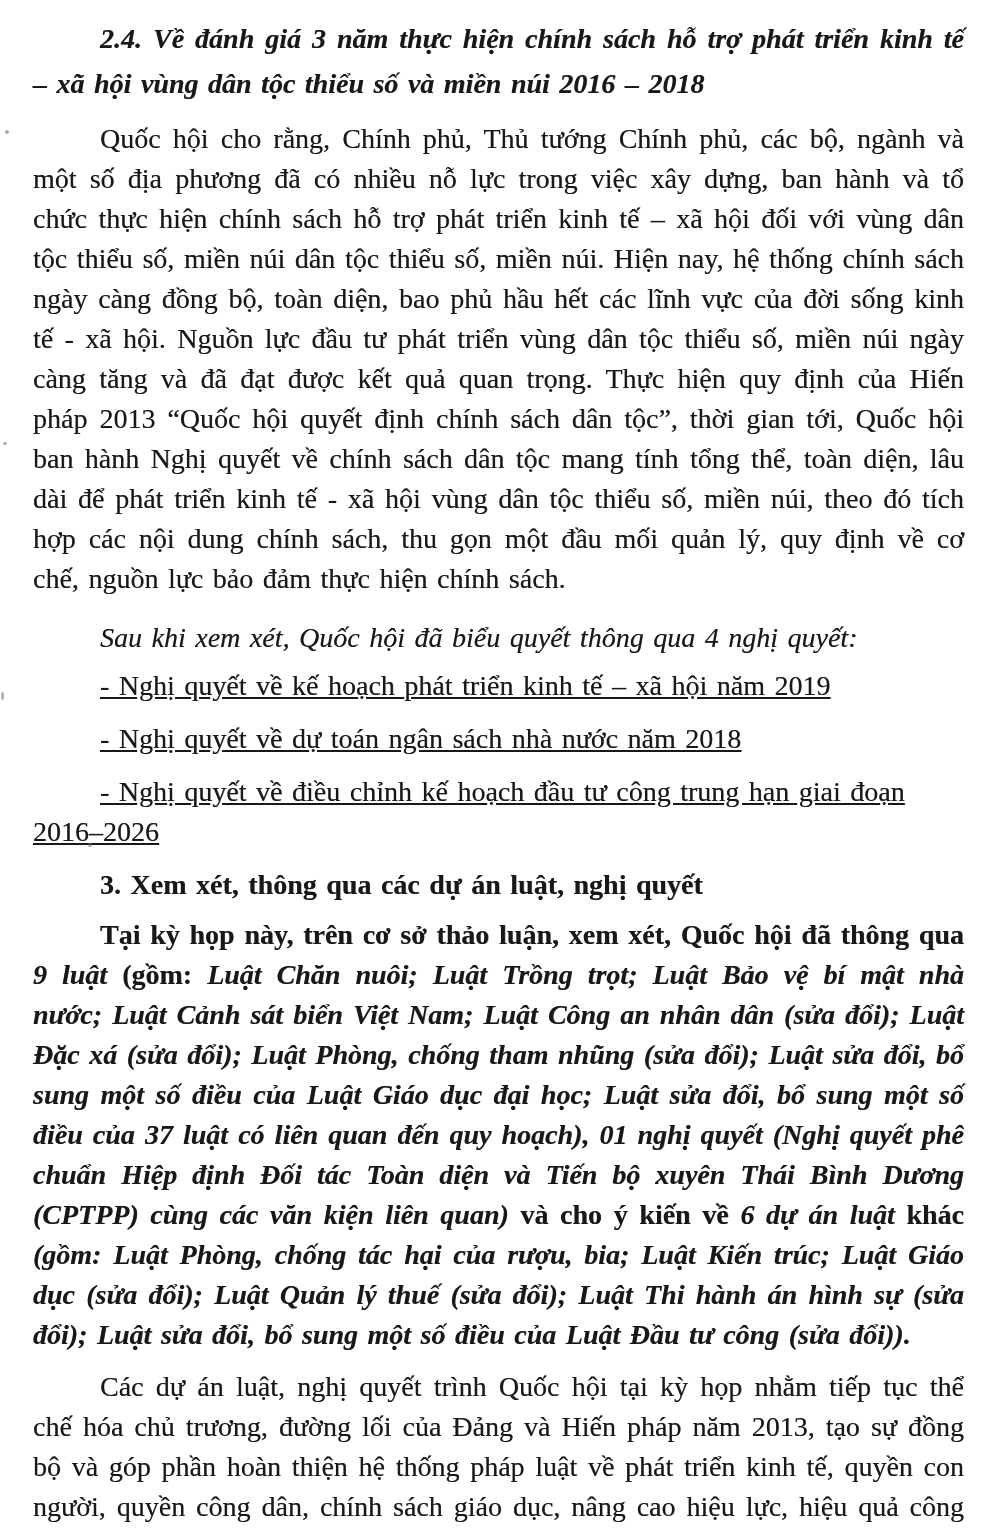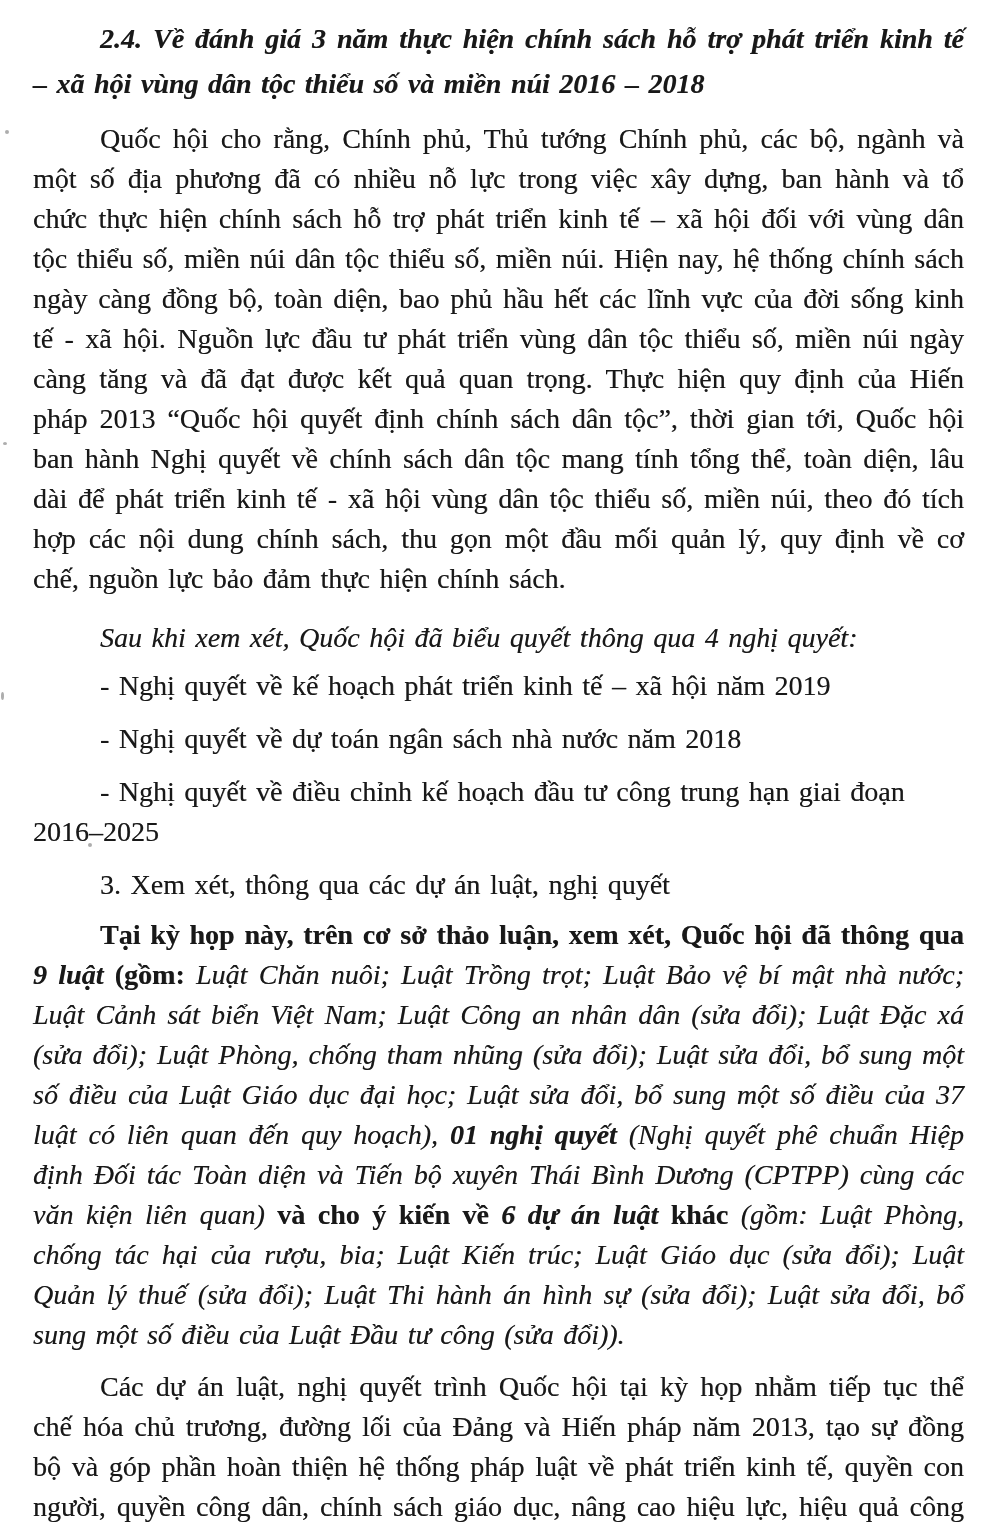--- a/index.html
+++ b/index.html
@@ -37,30 +37,31 @@
   .para { margin-bottom: 12px; }
   .intro-italic {
     font-style: italic;
     margin-top: 19px;
     margin-bottom: 8px;
   }
   .list-item {
     margin-bottom: 13px;
     text-indent: 67px;
     text-align: left;
+    text-decoration: underline;
   }
   .heading-b {
-    font-weight: normal;
+    font-weight: bold;
     text-indent: 67px;
     margin-top: 2px;
     margin-bottom: 10px;
     text-align: left;
   }
   .rg { font-style: normal; font-weight: bold; }
-  .it { font-style: italic; font-weight: normal; }
+  .it { font-style: italic; font-weight: bold; }
   .bi { font-style: italic; font-weight: bold; }
   .speck {
     position: absolute;
     background: #6a6a6a;
     border-radius: 50%;
     opacity: 0.55;
   }
   .speck-1 { left: 5px;  top: 130px; width: 4px; height: 4px; }
   .speck-2 { left: 3px;  top: 442px; width: 4px; height: 3px; }
   .speck-3 { left: 1px;  top: 692px; width: 3px; height: 8px; }
@@ -72,21 +73,21 @@
 <div class="page">
 
   <p class="heading-bi indent">2.4. Về đánh giá 3 năm thực hiện chính sách hỗ trợ phát triển kinh tế – xã hội vùng dân tộc thiểu số và miền núi 2016 – 2018</p>
 
   <p class="para indent">Quốc hội cho rằng, Chính phủ, Thủ tướng Chính phủ, các bộ, ngành và một số địa phương đã có nhiều nỗ lực trong việc xây dựng, ban hành và tổ chức thực hiện chính sách hỗ trợ phát triển kinh tế – xã hội đối với vùng dân tộc thiểu số, miền núi dân tộc thiểu số, miền núi. Hiện nay, hệ thống chính sách ngày càng đồng bộ, toàn diện, bao phủ hầu hết các lĩnh vực của đời sống kinh tế - xã hội. Nguồn lực đầu tư phát triển vùng dân tộc thiểu số, miền núi ngày càng tăng và đã đạt được kết quả quan trọng. Thực hiện quy định của Hiến pháp 2013 “Quốc hội quyết định chính sách dân tộc”, thời gian tới, Quốc hội ban hành Nghị quyết về chính sách dân tộc mang tính tổng thể, toàn diện, lâu dài để phát triển kinh tế - xã hội vùng dân tộc thiểu số, miền núi, theo đó tích hợp các nội dung chính sách, thu gọn một đầu mối quản lý, quy định về cơ chế, nguồn lực bảo đảm thực hiện chính sách.</p>
 
   <p class="intro-italic indent">Sau khi xem xét, Quốc hội đã biểu quyết thông qua 4 nghị quyết:</p>
 
   <p class="list-item">- Nghị quyết về kế hoạch phát triển kinh tế – xã hội năm 2019</p>
   <p class="list-item">- Nghị quyết về dự toán ngân sách nhà nước năm 2018</p>
-  <p class="list-item">- Nghị quyết về điều chỉnh kế hoạch đầu tư công trung hạn giai đoạn 2016–2025</p>
+  <p class="list-item">- Nghị quyết về điều chỉnh kế hoạch đầu tư công trung hạn giai đoạn 2016–2026</p>
 
   <p class="heading-b">3. Xem xét, thông qua các dự án luật, nghị quyết</p>
 
   <p class="para indent">
     <span class="rg">Tại kỳ họp này, trên cơ sở thảo luận, xem xét, Quốc hội đã thông qua </span><span class="bi">9 luật</span><span class="rg"> (gồm: </span><span class="it">Luật Chăn nuôi; Luật Trồng trọt; Luật Bảo vệ bí mật nhà nước; Luật Cảnh sát biển Việt Nam; Luật Công an nhân dân (sửa đổi); Luật Đặc xá (sửa đổi); Luật Phòng, chống tham nhũng (sửa đổi); Luật sửa đổi, bổ sung một số điều của Luật Giáo dục đại học; Luật sửa đổi, bổ sung một số điều của 37 luật có liên quan đến quy hoạch), </span><span class="bi">01 nghị quyết</span><span class="it"> (Nghị quyết phê chuẩn Hiệp định Đối tác Toàn diện và Tiến bộ xuyên Thái Bình Dương (CPTPP) cùng các văn kiện liên quan)</span><span class="rg"> và cho ý kiến về </span><span class="bi">6 dự án luật</span><span class="rg"> khác </span><span class="it">(gồm: Luật Phòng, chống tác hại của rượu, bia; Luật Kiến trúc; Luật Giáo dục (sửa đổi); Luật Quản lý thuế (sửa đổi); Luật Thi hành án hình sự (sửa đổi); Luật sửa đổi, bổ sung một số điều của Luật Đầu tư công (sửa đổi)).</span>
   </p>
 
   <p class="para indent">Các dự án luật, nghị quyết trình Quốc hội tại kỳ họp nhằm tiếp tục thể chế hóa chủ trương, đường lối của Đảng và Hiến pháp năm 2013, tạo sự đồng bộ và góp phần hoàn thiện hệ thống pháp luật về phát triển kinh tế, quyền con người, quyền công dân, chính sách giáo dục, nâng cao hiệu lực, hiệu quả công tác quản lý nhà nước, phòng, chống tham nhũng, bảo đảm quốc phòng, an ninh, đáp ứng yêu cầu phát triển kinh tế – xã hội và hội nhập quốc tế…</p>
 
   <span class="speck speck-1"></span>

